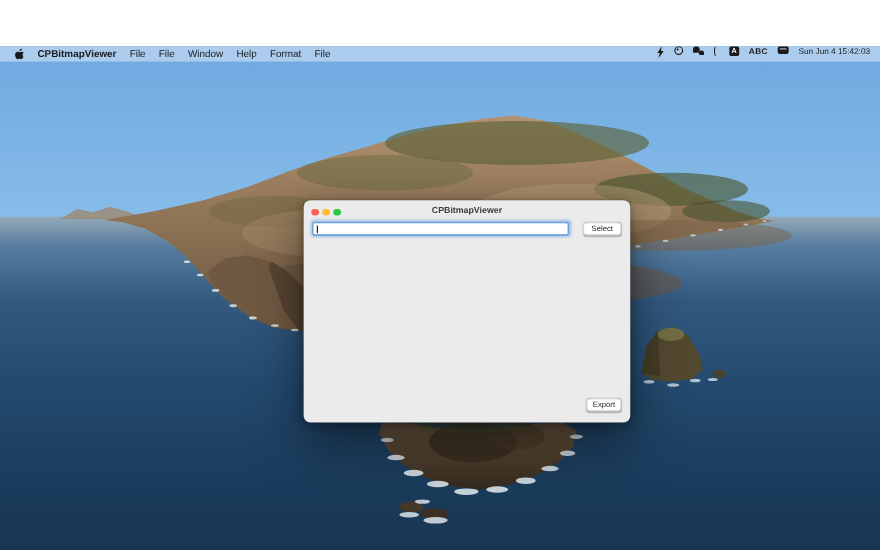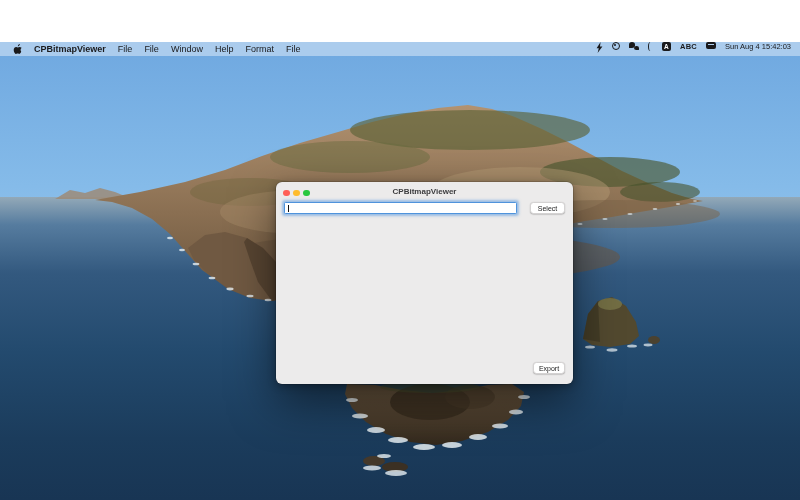--- a/index.html
+++ b/index.html
@@ -210,21 +210,21 @@
         <svg viewBox="0 0 7 11" width="7" height="11">
             <path fill="#1a1a1c" d="M4.6 0 0.6 6.2h2.2L1.6 11l4.8-6.6H4z"></path>
           </svg>
       </span>
       <span class="s-activity"></span>
       <span class="s-chat"></span>
       <span class="s-moon"></span>
       <span class="s-abox">A</span>
       <span class="s-abc">ABC</span>
       <span class="s-switch"></span>
-      <span class="s-clock">Sun Aug 4 15:42:03</span>
+      <span class="s-clock">Sun Jun 4 15:42:03</span>
     </div>
   </div>
 
   <div id="appwin">
     <div id="titlebar">
       <div class="lights">
         <span class="light red"></span>
         <span class="light yellow"></span>
         <span class="light green"></span>
       </div>

